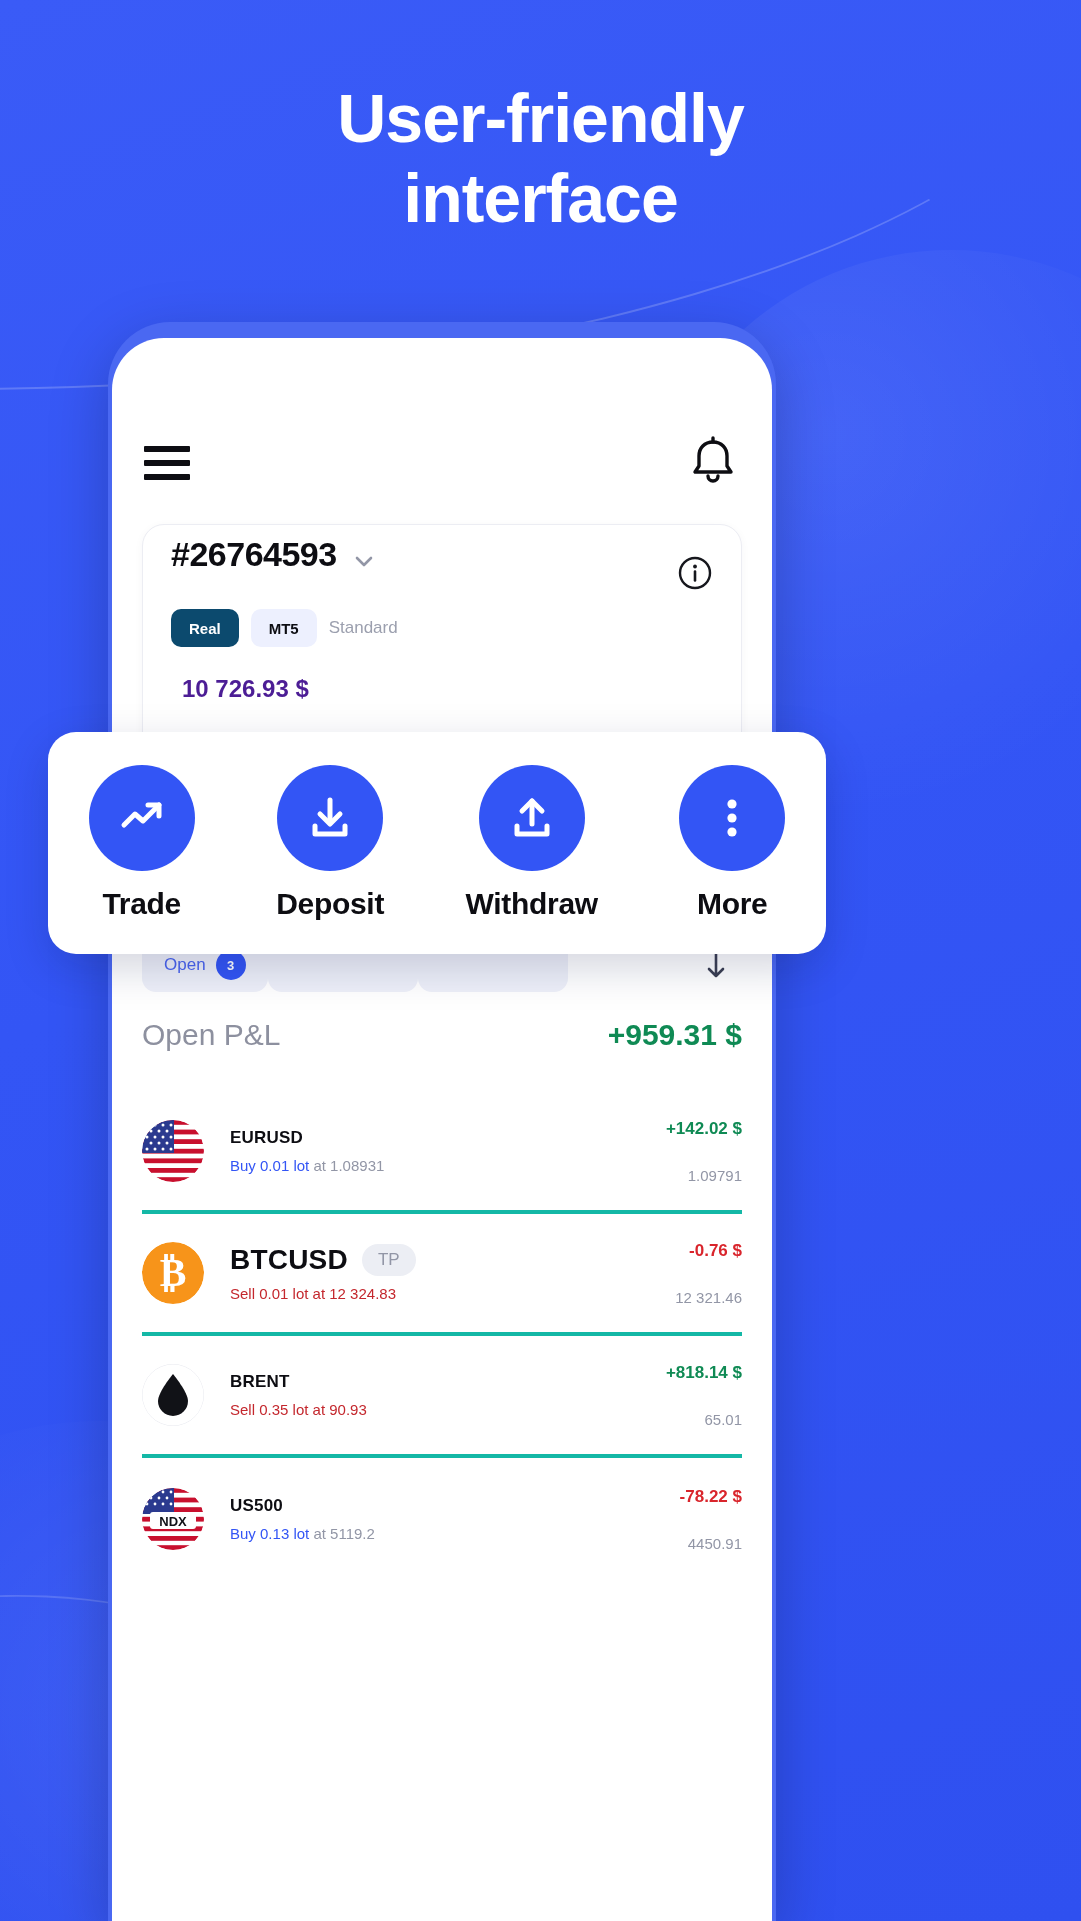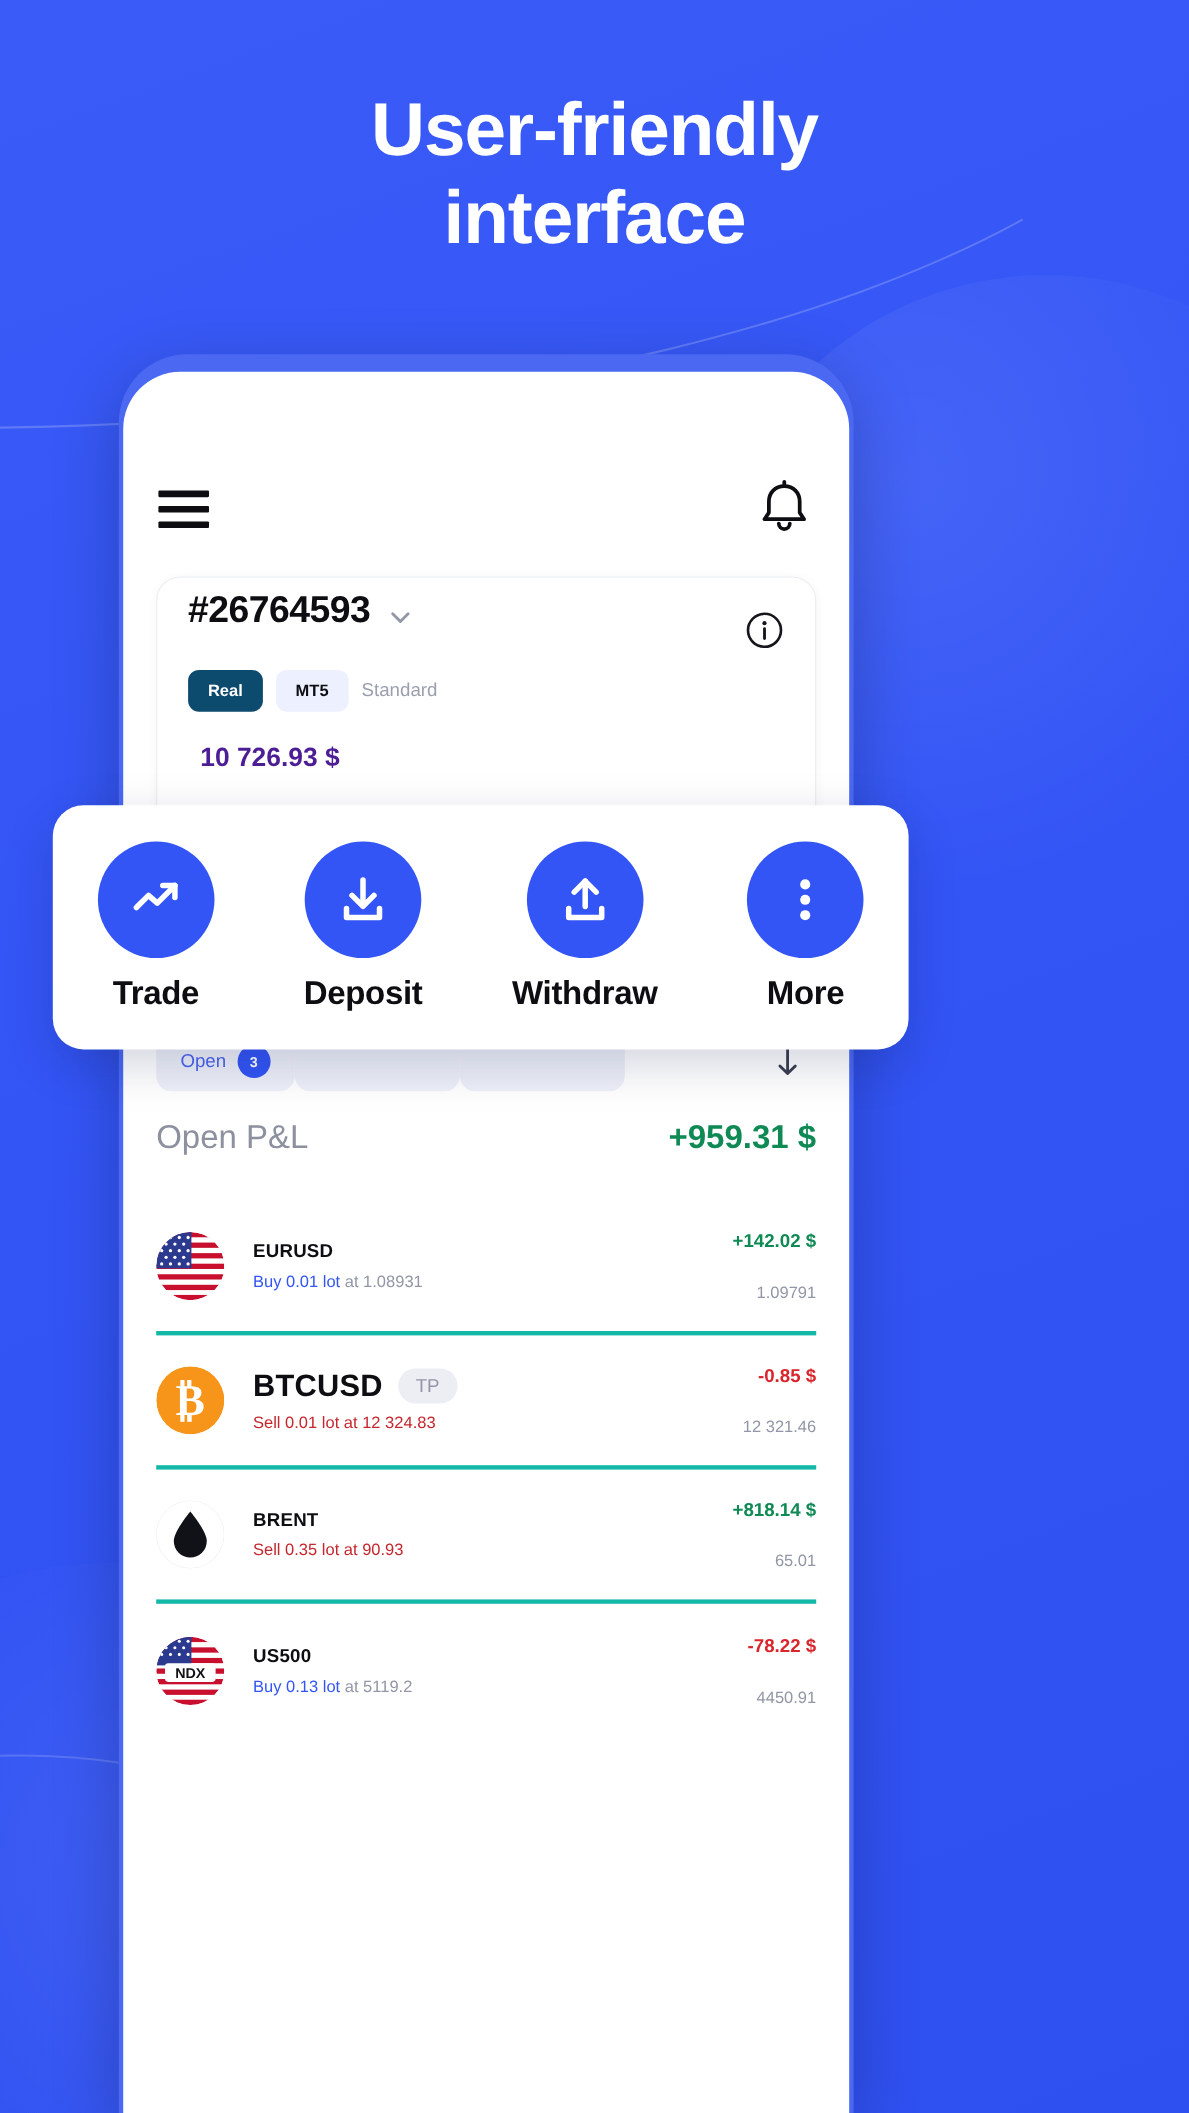--- a/index.html
+++ b/index.html
@@ -372,21 +372,21 @@
         <span class="pos-sym big">BTCUSD</span>
         <span class="tp-chip">TP</span>
       </div>
       <div class="pos-sub">
         <span class="sell">Sell</span>
         <span class="sell">0.01 lot</span>
         <span class="sell">at 12 324.83</span>
       </div>
     </div>
     <div class="pos-right">
-      <div class="pos-pl pl-neg">-0.85 $</div>
+      <div class="pos-pl pl-neg">-0.76 $</div>
       <div class="pos-price">12 321.46</div>
     </div>
   </div>
 
   <div class="pos-row">
     <div class="pos-icon">
       <svg width="62" height="62" viewBox="0 0 62 62">
         <circle cx="31" cy="31" r="31" fill="#ffffff"></circle>
         <circle cx="31" cy="31" r="31" fill="none" stroke="#e8e9ef" stroke-width="1"></circle>
         <path d="M31 10 C31 10 16 28 16 37 a15 15 0 0 0 30 0 C46 28 31 10 31 10 Z" fill="#111217"></path>

